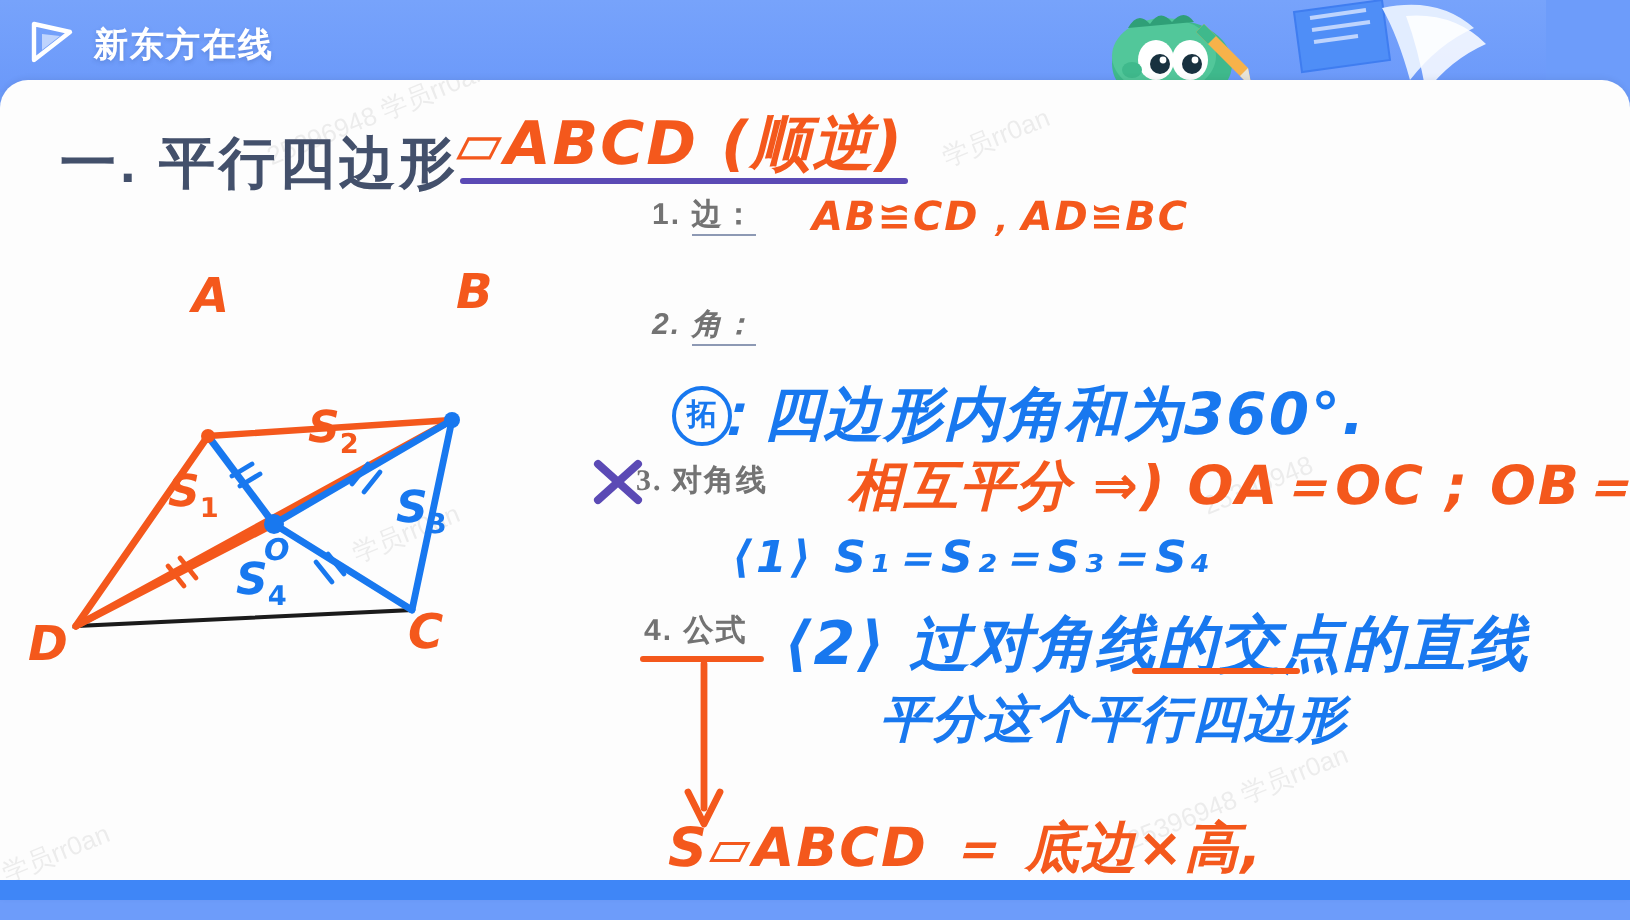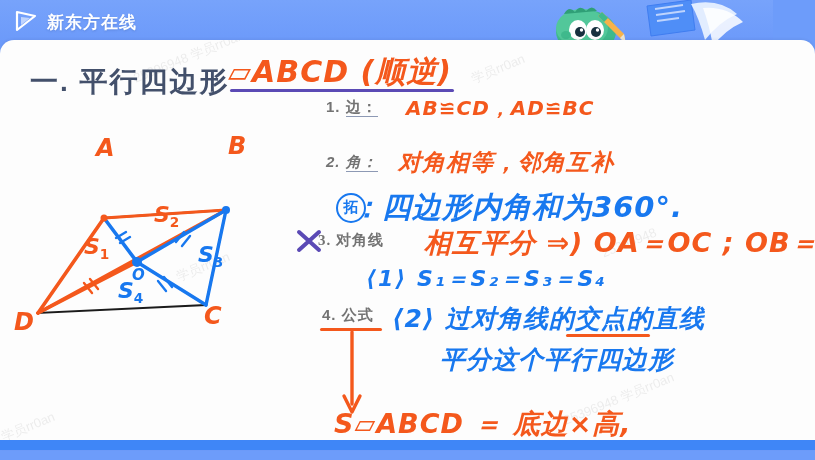--- a/index.html
+++ b/index.html
@@ -143,21 +143,20 @@
     <div class="h-item" style="left:326px;top:58px;">
       <span>1.</span>
       <span class="u">边：</span>
     </div>
     <div class="hw or" style="left:406px;top:55px;font-size:20px;letter-spacing:1px;">AB≌CD，AD≌BC</div>
 
     <div class="h-item" style="left:326px;top:113px;font-style:italic;">
       <span>2.</span>
       <span class="u">角：</span>
     </div>
-    <div class="hw or" style="left:398px;top:107px;font-size:23px;letter-spacing:1px;">对角相等，邻角互补</div>
 
     <div style="position:absolute;left:336px;top:148px;display:flex;align-items:center;">
       <span class="hw bl circled">拓</span>
       <span class="hw bl" style="position:static;font-size:29px;letter-spacing:1px;margin-left:16px;">：四边形内角和为360°.</span>
     </div>
 
     <span style="position:absolute;left:296px;top:188px;">
       <svg width="26" height="26" viewBox="0 0 26 26">
         <path d="M3 4 L23 22 M23 4 L3 22" stroke="#5b4ab5" stroke-width="4" stroke-linecap="round"></path>
       </svg>
@@ -176,21 +175,21 @@
     </div>
     <span class="ul-orange" style="left:320px;top:288px;width:62px;height:3px;"></span>
 
     <span style="position:absolute;left:340px;top:292px;">
       <svg width="24" height="86" viewBox="0 0 24 86">
         <path d="M12 0 L12 72" stroke="#f4581c" stroke-width="3.4" stroke-linecap="round"></path>
         <path d="M4 64 L12 80 L20 64" fill="none" stroke="#f4581c" stroke-width="3.4" stroke-linecap="round" stroke-linejoin="round"></path>
       </svg>
     </span>
 
-    <div class="hw bl" style="left:392px;top:262px;font-size:25px;letter-spacing:1px;">⟨2⟩ 过对角线的交点的直线</div>
+    <div class="hw bl" style="left:392px;top:262px;font-size:30px;letter-spacing:1px;">⟨2⟩ 过对角线的交点的直线</div>
     <span class="ul-orange" style="left:566px;top:294px;width:84px;height:3px;"></span>
     <div class="hw or" style="left:334px;top:366px;font-size:27px;letter-spacing:1px;">S▱ABCD ＝ 底边×高,</div>
 
     <div class="hw bl" style="left:440px;top:303px;font-size:25px;letter-spacing:1px;">平分这个平行四边形</div>
 
     <div style="position:absolute;left:8px;top:110px;width:280px;height:180px;">
       <svg width="280" height="180" viewBox="0 0 280 180">
 
         <path d="M96 68 L218 60 L198 155 L30 163 Z" fill="none" stroke="#1b1b1b" stroke-width="2"></path>
 

